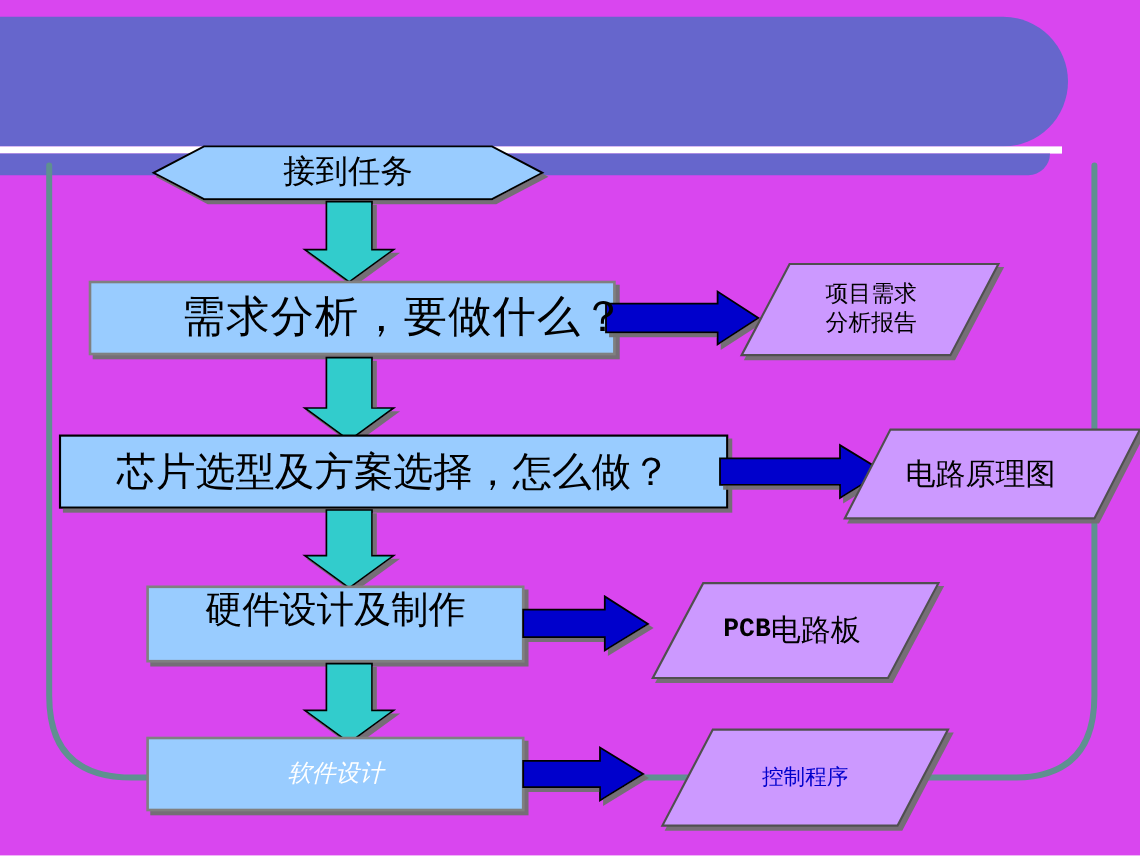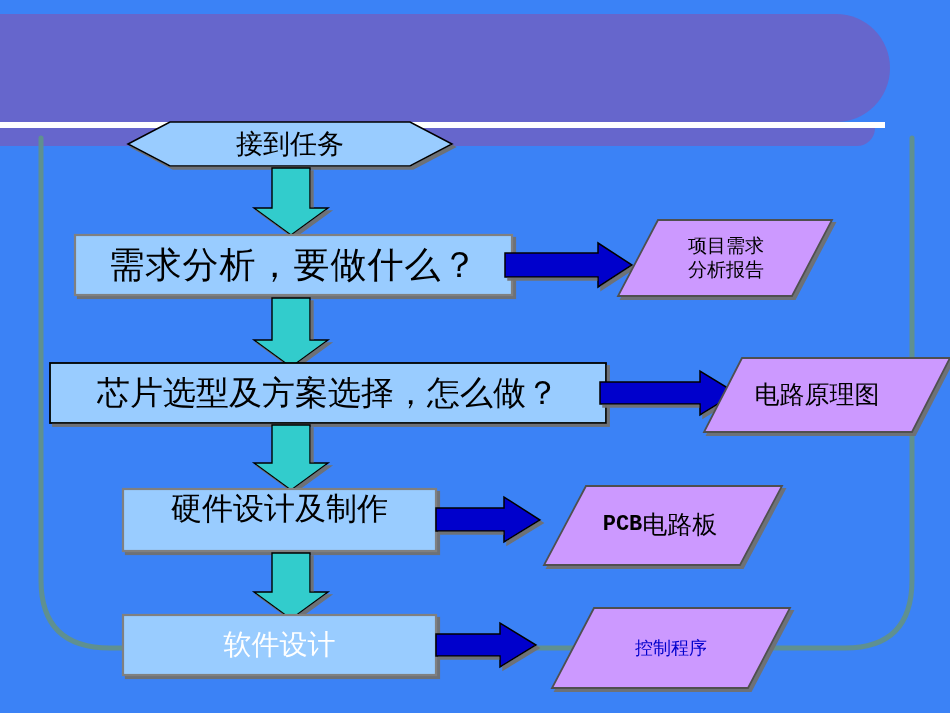--- a/index.html
+++ b/index.html
@@ -2,21 +2,21 @@
 <html><head>
 <meta charset="utf-8">
 <style>
   * { box-sizing: border-box; margin: 0; padding: 0; }
   html, body {
     width: 950px; height: 713px;
     background: #ffffff;
     font-family: "DejaVu Sans", "Liberation Sans", sans-serif;
     overflow: hidden;
   }
-  #stage { position: relative; width: 950px; height: 713px; background:#3b82f6; }
+  #stage { position: relative; width: 950px; height: 713px; background:#d946ef; }
 
   
   .banner {
     position: absolute; left: -60px; top: 14px;
     width: 950px; height: 108px;
     background: #6666cc;
     border-radius: 0 54px 54px 0;
   }
   .banner-rule {
     position: absolute; left: -60px; top: 122px;
@@ -42,24 +42,24 @@
     text-align: center;
     font-family: "DejaVu Serif", "Liberation Serif", serif;
     white-space: pre-line;
     line-height: 1.18;
   }
   .lbl-black { color: #000000; }
   .lbl-white { color: #ffffff; }
   .lbl-blue  { color: #0000cc; }
 
   .s-hex   { font-size: 27px; }
-  .s-box1  { font-size: 36px; letter-spacing: 1px; }
+  .s-box1  { font-size: 36px; letter-spacing: 1px; margin-left: 43px; }
   .s-box2  { font-size: 33px; letter-spacing: 0px; }
   .s-box3  { font-size: 31px; }
-  .s-box4  { font-size: 28px; }
+  .s-box4  { font-size: 20px; font-style: italic; }
   .s-doc1  { font-size: 19px; }
   .s-doc2  { font-size: 25px; }
   .s-doc3  { font-size: 25px; }
   .s-doc4  { font-size: 18px; }
 
   .pcb-bold { font-family:Liberation Mono, monospace; font-weight:bold; font-size:22px; }
 </style>
 </head>
 <body>
 

